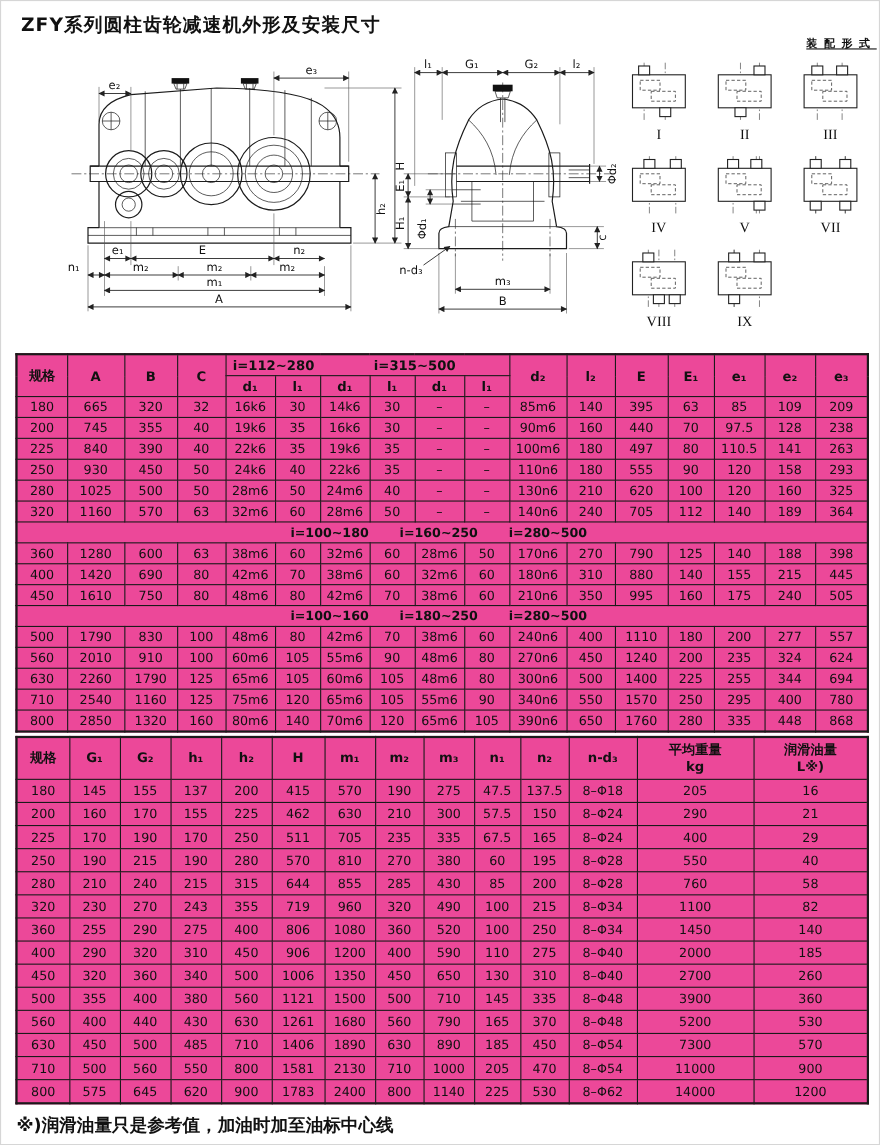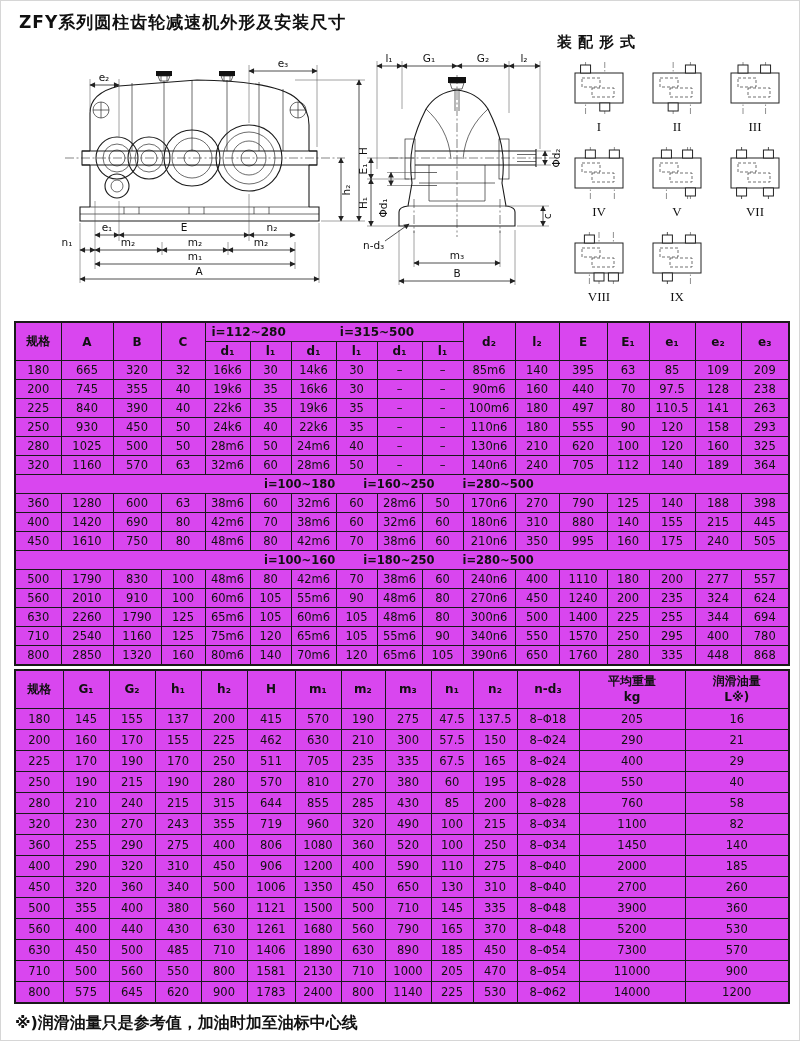--- a/index.html
+++ b/index.html
@@ -5,37 +5,37 @@
   html,body{margin:0;padding:0;background:#f2f2f2;}
   #page{position:relative;width:798px;height:1039px;background:#ffffff;border:1px solid #d6d6d6;
         font-family:"DejaVu Sans","Liberation Sans",sans-serif;color:#111;overflow:hidden;}
   
   #main-title{position:absolute;left:18px;top:10px;font-size:17px;font-weight:bold;letter-spacing:1px;}
   
   .drawing{position:absolute;}
   #side-view{left:26px;top:50px;}
   #front-view{left:358px;top:50px;}
   #assembly{left:556px;top:28px;width:240px;}
-  #assembly-title{text-align:left;font-size:15px;font-weight:bold;letter-spacing:6px;margin:4px 0 8px 0;}
+  #assembly-title{text-align:right;font-size:10px;font-weight:bold;letter-spacing:6px;margin:4px 0 8px 0;text-decoration:underline;}
   #asmgrid{display:grid;grid-template-columns:repeat(3,78px);grid-row-gap:10px;justify-content:center;}
   .asm-cell{display:flex;flex-direction:column;align-items:center;}
   .asm-num{font-family:"Liberation Serif","DejaVu Serif",serif;font-size:13px;margin-top:1px;}
   
   .ln{fill:none;stroke:#1c1c1c;stroke-width:1.1px;}
   .thin{stroke-width:0.65px;}
   .cl{fill:none;stroke:#333;stroke-width:0.6px;stroke-dasharray:9 2.5 2 2.5;}
   .dim{fill:none;stroke:#222;stroke-width:0.8px;}
   .ext{fill:none;stroke:#555;stroke-width:0.55px;}
   .dimlbl{font-size:10.5px;fill:#111;}
   .blk{fill:#111;stroke:none;}
   .abox{fill:#fff;stroke:#222;stroke-width:1px;}
   .adash{fill:none;stroke:#333;stroke-width:0.7px;stroke-dasharray:3 2;}
   .acl{fill:none;stroke:#333;stroke-width:0.55px;stroke-dasharray:6 2 1.5 2;}
   
-  table{border-collapse:collapse;table-layout:fixed;background:#d946ef;}
+  table{border-collapse:collapse;table-layout:fixed;background:#ec4899;}
   #table1{position:absolute;left:13px;top:320px;width:774px;font-size:11.5px;}
   #table2{position:absolute;left:13px;top:668px;width:774px;font-size:11.5px;}
   th,td{border:1px solid #1a1a1a;text-align:center;padding:0;overflow:hidden;white-space:nowrap;}
   table{border:2px solid #1a1a1a;}
   #table1 th{height:18px;font-size:12px;}
   #table1 td{height:18px;}
   #table2 th{padding:3px 0;line-height:1.3;font-size:12px;}
   #table2 td{height:20px;}
   th{font-weight:bold;}
   .grp{text-align:left;padding-left:6px;}

